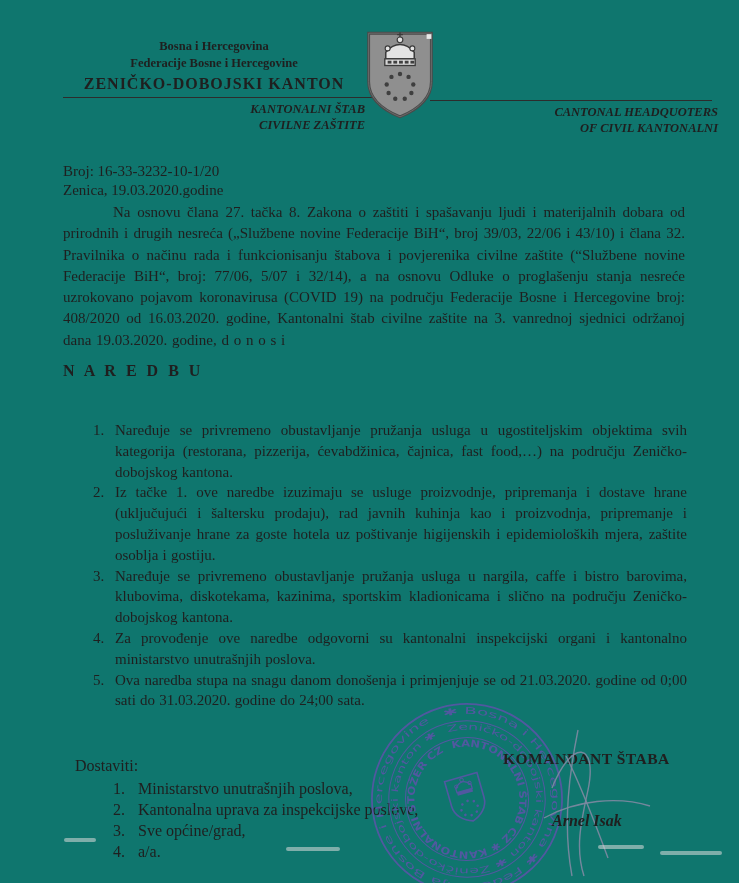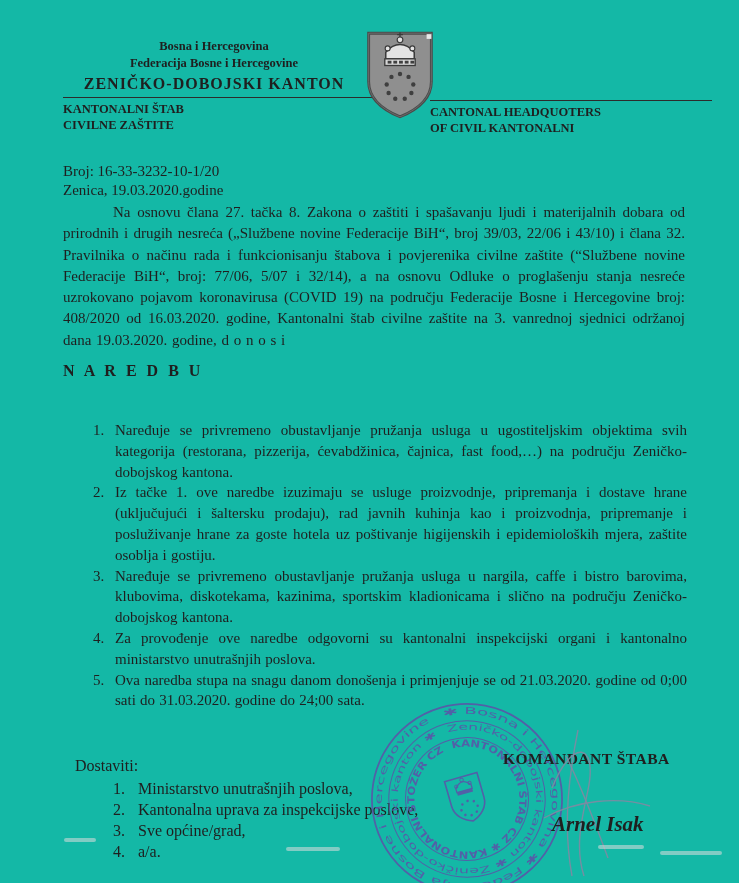--- a/index.html
+++ b/index.html
@@ -1,29 +1,29 @@
 <!DOCTYPE html>
 <html style="--stamp-color: #5b54a8;"><head>
 <meta charset="utf-8">
 <style>
   html,body{margin:0;padding:0;background:#e8e8e8;}
   .page{
     position:relative;width:739px;height:883px;margin:0 auto;
-    background:#14b8a6;overflow:hidden;color:#1f1f1f;
+    background:#0f766e;overflow:hidden;color:#1f1f1f;
     font-family:"Liberation Serif","DejaVu Serif",serif;
   }
   
   .hdr-block{position:absolute;text-align:center;font-weight:bold;line-height:17px;font-size:12.5px;}
   .hdr-left{left:63px;top:38px;width:302px;}
   .hdr-right{left:430px;top:38px;width:288px;}
   .hdr-big{font-size:16px;letter-spacing:1px;line-height:21px;padding-top:1px;}
   .hdr-rule{position:absolute;height:0;border-top:1.6px solid #2c2c2c;}
   .rule-left{left:63px;top:97px;width:316px;}
   .rule-right{left:430px;top:100px;width:282px;}
-  .hdr-sub{position:absolute;text-align:left;font-weight:bold;font-size:12.5px;line-height:16px;}
+  .hdr-sub{position:absolute;text-align:right;font-weight:bold;font-size:12.5px;line-height:16px;font-style:italic;}
   .sub-left{left:63px;top:101px;width:302px;}
   .sub-right{left:430px;top:104px;width:288px;}
   .coa{position:absolute;left:362px;top:29px;width:76px;height:92px;}
   
   .meta{position:absolute;left:63px;top:146px;font-size:15px;line-height:19px;margin-top:16px;}
   
   .intro{
     position:absolute;left:63px;top:187px;width:622px;
     font-size:15px;line-height:21.3px;text-align:justify;text-indent:50px;word-spacing:1px;
   }
@@ -34,39 +34,39 @@
   .order-list{position:absolute;left:93px;top:420px;width:594px;font-size:15px;line-height:20.8px;}
   .order-item{display:flex;}
   .order-item .num{flex:none;width:22px;}
   .order-item .txt{flex:1;text-align:justify;word-spacing:0.5px;}
   
   .dostaviti{position:absolute;left:75px;top:755px;font-size:16px;line-height:21px;}
   .dist-list{margin-top:2px;}
   .dist-item{display:flex;padding-left:38px;}
   .dist-item .num{flex:none;width:25px;}
   .sig-role{position:absolute;left:503px;top:750px;font-weight:bold;font-size:15.5px;letter-spacing:0.5px;}
-  .sig-name{position:absolute;left:552px;top:812px;font-weight:bold;font-style:italic;font-size:21px;}
+  .sig-name{position:absolute;left:552px;top:812px;font-weight:bold;font-style:italic;font-size:16px;}
   
   .stamp{position:absolute;left:368px;top:700px;width:198px;height:198px;opacity:0.88;}
   .stamp .ln{fill:none;stroke:var(--stamp-color);}
   .stamp text{fill:var(--stamp-color);font-family:"DejaVu Sans","Liberation Sans",sans-serif;}
   .st-bold{font-weight:bold;}
   .sig-strokes{position:absolute;left:532px;top:726px;width:145px;height:157px;}
   .sig-strokes path{fill:none;stroke:#7f89a2;stroke-width:1.4;opacity:0.9;}
   
   .smudge{position:absolute;background:#dcdcdc;opacity:0.55;height:4px;border-radius:2px;}
 </style>
 </head>
 <body>
 
 <div class="page">
 
   <div class="hdr-block hdr-left">
     <div>Bosna i Hercegovina</div>
-    <div>Federacija Bosne i Hercegovine</div>
+    <div>Federacije Bosne i Hercegovine</div>
     <div class="hdr-big">ZENIČKO-DOBOJSKI  KANTON</div>
   </div>
   <div class="hdr-rule rule-left"></div>
   <div class="hdr-sub sub-left">
     <div>KANTONALNI ŠTAB</div>
     <div>CIVILNE ZAŠTITE</div>
   </div>
 
   <svg class="coa" viewBox="0 0 80 96">
     <path d="M7 4 H73 V55 C73 73 57 85 40 92 C23 85 7 73 7 55 Z" fill="#8f8f8f" stroke="#4a4a4a" stroke-width="3"></path>

